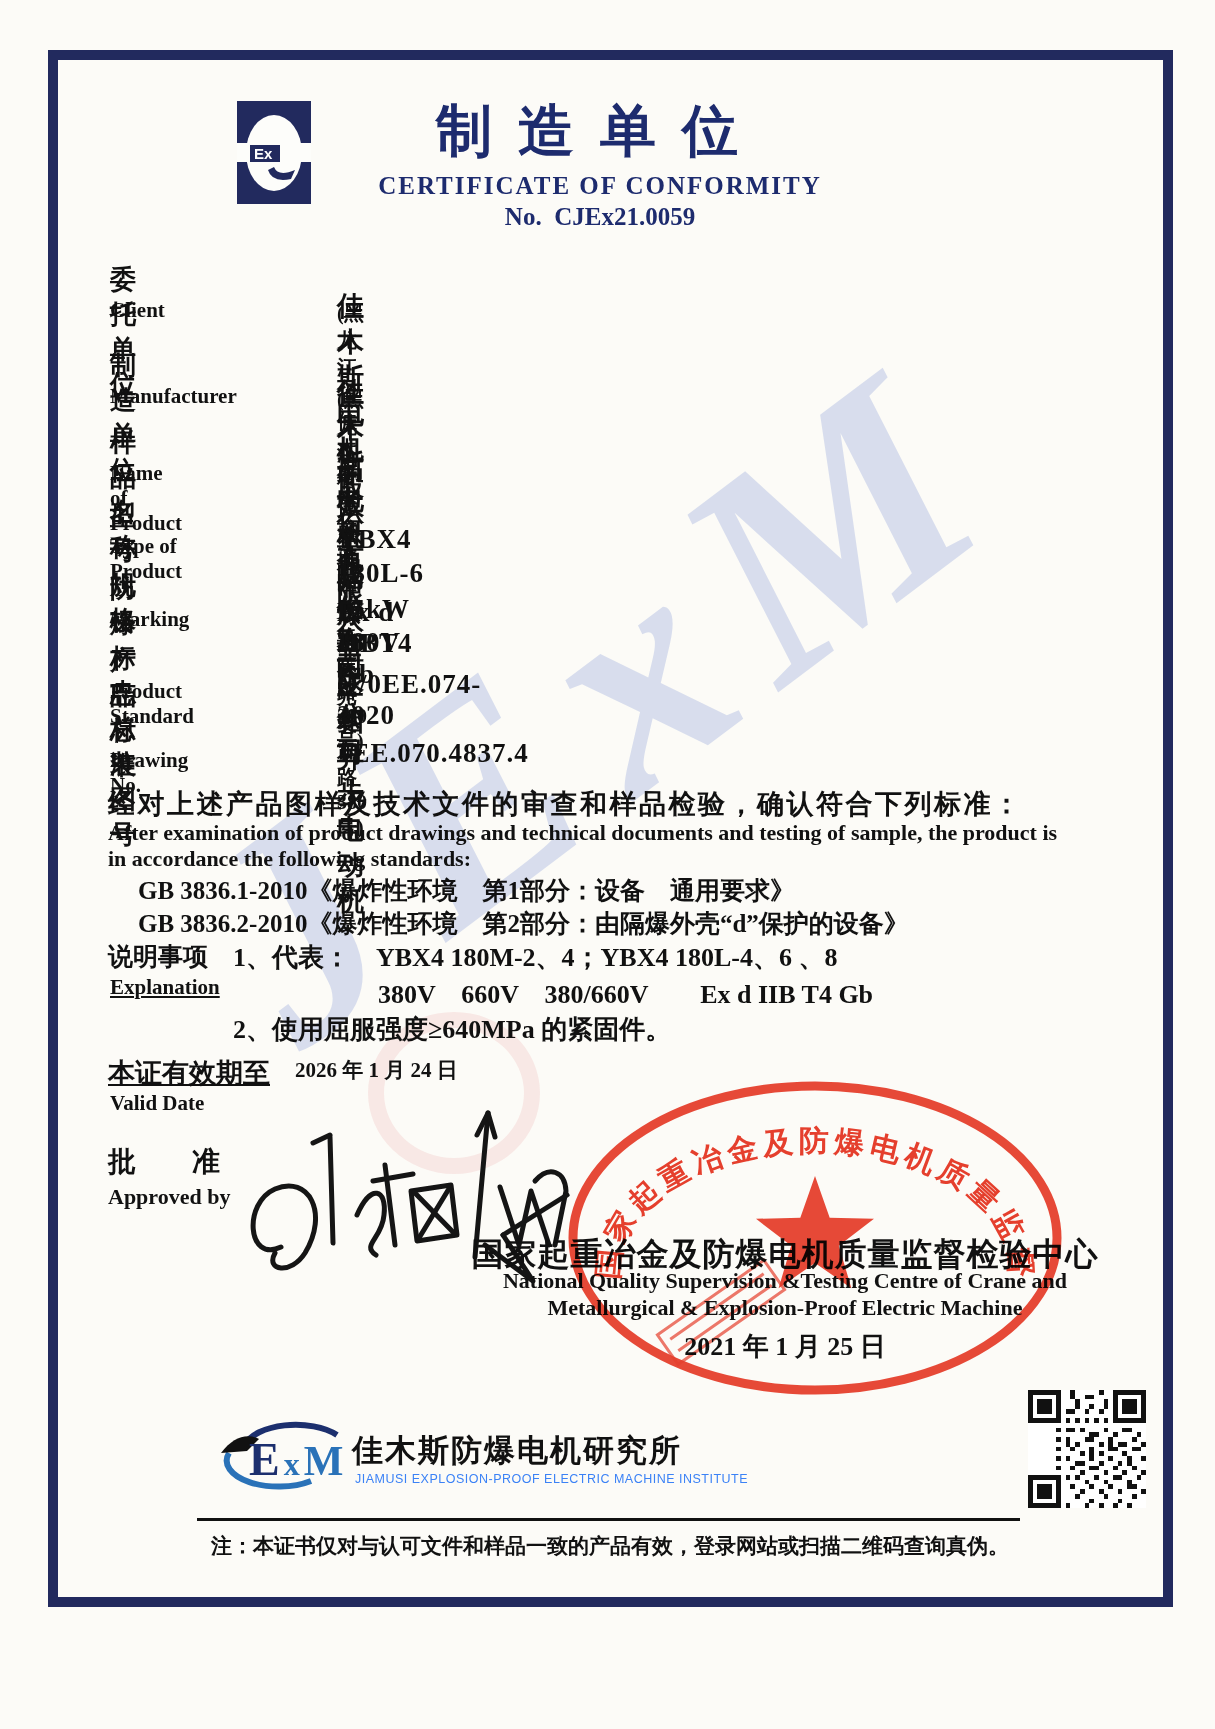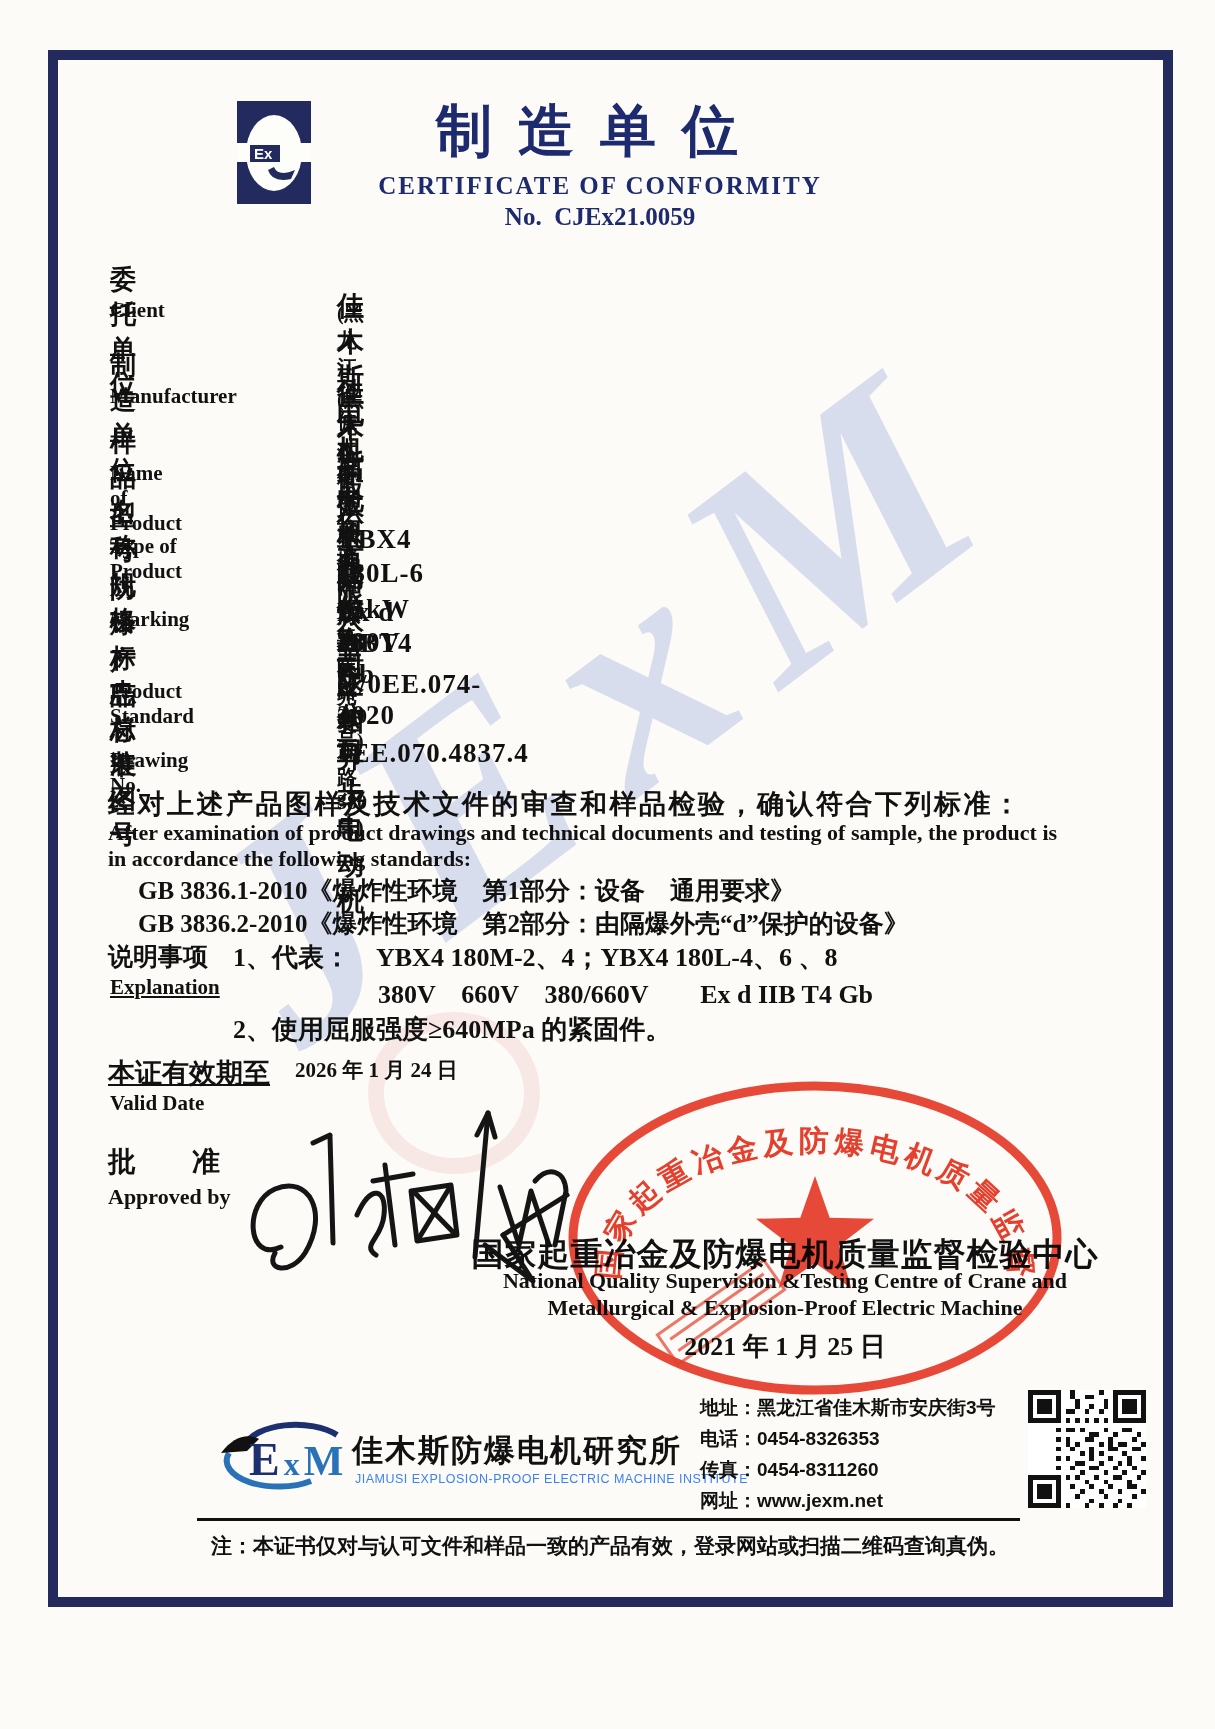--- a/index.html
+++ b/index.html
@@ -167,34 +167,20 @@
     <path d="M6 38 C 18 22 32 18 44 24 L 32 36 Z" fill="#111"></path>
     <text x="34" y="60" font-family="Liberation Serif, serif" font-weight="bold">
       <tspan font-size="46" fill="#1c2f6e">E</tspan>
       <tspan font-size="32" fill="#2a72b8">x</tspan>
       <tspan font-size="42" fill="#2a72b8">M</tspan>
     </text>
   </svg>
   <div class="abs b sans" style="left:352px;top:1430px;font-size:31px;letter-spacing:2px;">佳木斯防爆电机研究所</div>
   <div class="abs sans" style="left:355px;top:1472px;font-size:12.5px;letter-spacing:0.5px;color:#3b82f6;">JIAMUSI EXPLOSION-PROOF ELECTRIC MACHINE INSTITUTE</div>
 
-  <div class="abs sans" style="left:700px;top:1392px;">
-    <div class="contact-row">
-      <span>地址：</span><span>黑龙江省佳木斯市安庆街3号</span>
-    </div>
-    <div class="contact-row">
-      <span>电话：</span><span>0454-8326353</span>
-    </div>
-    <div class="contact-row">
-      <span>传真：</span><span>0454-8311260</span>
-    </div>
-    <div class="contact-row">
-      <span>网址：</span><span>www.jexm.net</span>
-    </div>
-  </div>
 
   <svg class="abs" style="left:1028px;top:1390px;" width="118" height="118" viewBox="0 0 25 25" shape-rendering="crispEdges">
     <rect x="0" y="0" width="25" height="25" fill="#fff"></rect>
     <g fill="#111">
       <rect x="0" y="0" width="7" height="7"></rect>
         <rect x="1" y="1" width="5" height="5" fill="#fff"></rect>
         <rect x="2" y="2" width="3" height="3"></rect>
       <rect x="18" y="0" width="7" height="7"></rect>
         <rect x="19" y="1" width="5" height="5" fill="#fff"></rect>
         <rect x="20" y="2" width="3" height="3"></rect>

